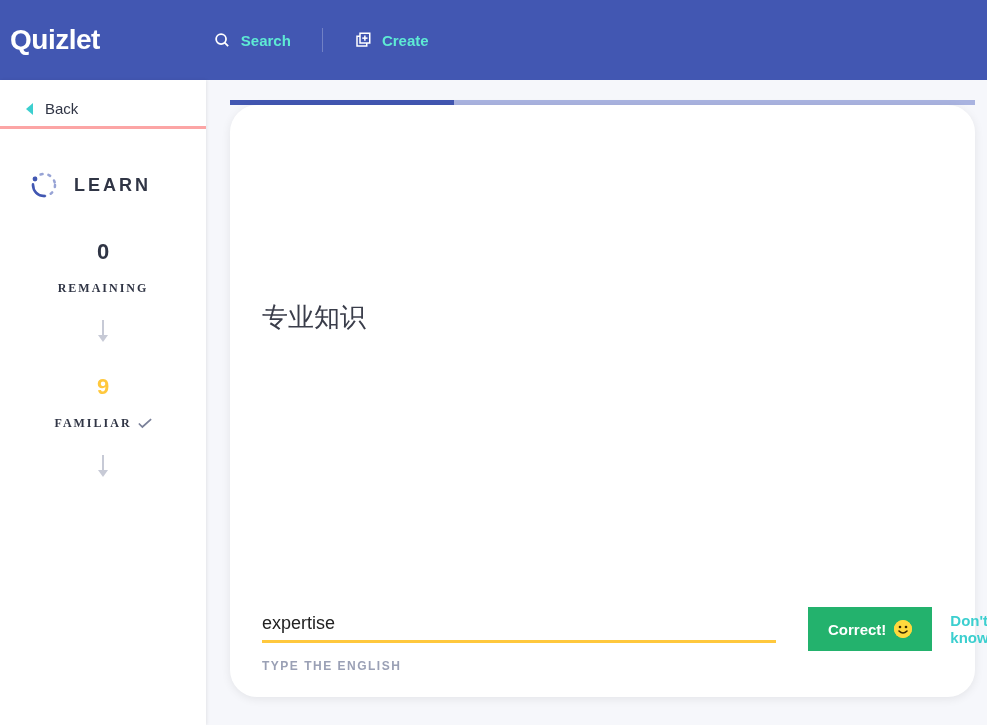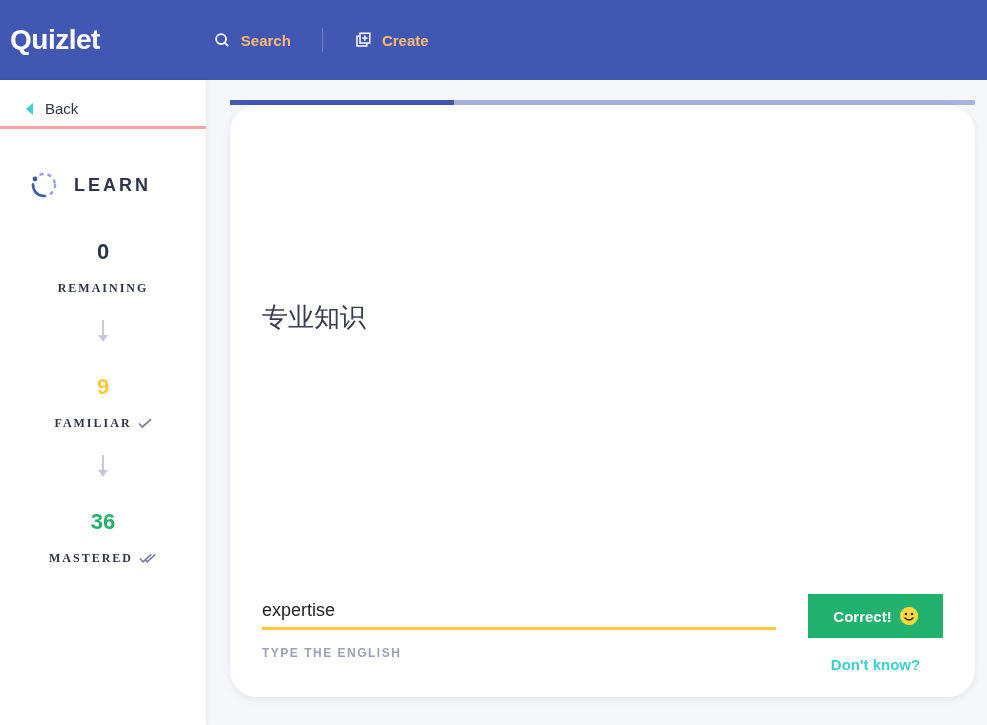--- a/index.html
+++ b/index.html
@@ -1,21 +1,21 @@
 <!DOCTYPE html>
 <html><head>
 <meta charset="utf-8">
 <style>
 * { margin: 0; padding: 0; box-sizing: border-box; }
 body { font-family: -apple-system, BlinkMacSystemFont, 'Segoe UI', Arial, sans-serif; background: #f6f7fb; width: 987px; height: 725px; overflow: hidden; }
 
 .topnav { background: #4257b2; height: 80px; display: flex; align-items: center; padding: 0 10px; gap: 8px; }
 .logo { color: #fff; font-size: 28px; font-weight: 700; letter-spacing: -0.5px; margin-left: 0; }
 .nav-items { display: flex; align-items: center; margin-left: 90px; gap: 0; }
-.nav-item { display: flex; align-items: center; color: #fdba74; font-size: 15px; font-weight: 600; cursor: pointer; padding: 8px 16px; }
+.nav-item { display: flex; align-items: center; color: #5eead4; font-size: 15px; font-weight: 600; cursor: pointer; padding: 8px 16px; }
 .nav-item svg, .nav-item .icon-box { margin-right: 10px; }
 .nav-divider { width: 1px; height: 24px; background: rgba(255,255,255,0.25); margin: 0 15px; }
 
 .container { display: flex; height: calc(100% - 80px); }
 
 .sidebar { width: 206px; background: #fff; box-shadow: 1px 0 3px rgba(0,0,0,0.08); display: flex; flex-direction: column; }
 .back-row { display: flex; align-items: center; padding: 20px 22px 9px 26px; border-bottom: 3px solid #fca5a5; cursor: pointer; }
 .back-tri { width: 0; height: 0; border-top: 6px solid transparent; border-bottom: 6px solid transparent; border-right: 7px solid #3ccfcf; margin-right: 12px; }
 .back-label { color: #303545; font-size: 15px; }
 
@@ -35,21 +35,21 @@
 .card-wrap { position: relative; }
 .progress-track { height: 5px; background: #a9b3e0; width: 100%; border-radius: 0; }
 .progress-fill { height: 5px; background: #4257b2; width: 30%; }
 .card { background: #fff; min-height: 592px; box-shadow: 0 2px 10px rgba(0,0,0,0.08); padding: 0 32px; position: relative; border-radius: 27px; }
 
 .prompt-text { font-size: 26px; color: #3a3d4a; font-family: 'Kaiti', 'STKaiti', serif; padding-top: 195px; }
 .answer-area { position: absolute; bottom: 24px; left: 32px; right: 32px; display: flex; align-items: flex-start; gap: 32px; }
 .input-col { flex: 1; }
 .answer-input { width: 100%; border: none; border-bottom: 3px solid #ffc83d; font-size: 18px; color: #222; padding: 6px 0; outline: none; background: transparent; font-family: inherit; }
 .input-hint { font-size: 12px; font-weight: 700; letter-spacing: 1.5px; color: #9aa0b5; margin-top: 16px; }
-.action-col { display: flex; flex-direction: column; align-items: center; gap: 18px; padding-top: 0; width: 135px; }
+.action-col { display: flex; align-items: center; gap: 18px; padding-top: 0; width: 135px; }
 .correct-btn { background: #23b26d; color: #fff; border: none; padding: 13px 20px; font-size: 15px; font-weight: 700; cursor: pointer; display: flex; align-items: center; gap: 8px; width: 100%; justify-content: center; }
 .emoji-circle { width: 18px; height: 18px; border-radius: 50%; background: #ffd93d; display: inline-flex; align-items: center; justify-content:center; font-size:11px; }
 .dont-know { color: #3ccfcf; font-size: 15px; font-weight: 700; cursor: pointer; }
 
 .check-svg { display:inline-block; }
 </style>
 </head>
 <body>
 
 <div class="topnav">
@@ -105,30 +105,20 @@
       <div class="stat-label">
         <span>FAMILIAR</span>
         <svg class="check-svg" width="14" height="11" viewBox="0 0 16 12" fill="none" stroke="#7a8099" stroke-width="2">
             <polyline points="1,6 5,10 15,1"></polyline>
           </svg>
       </div>
     </div>
 
     <div class="arrow-down"></div>
 
-    <div class="stat-block">
-      <div class="stat-num mastered">36</div>
-      <div class="stat-label">
-        <span>MASTERED</span>
-        <svg class="check-svg" width="18" height="11" viewBox="0 0 22 12" fill="none" stroke="#7a8099" stroke-width="2">
-            <polyline points="1,6 5,10 15,1"></polyline>
-            <polyline points="8,8 10,10 20,1"></polyline>
-          </svg>
-      </div>
-    </div>
   </div>
 
   <div class="main">
     <div class="card-wrap">
       <div class="progress-track">
         <div class="progress-fill"></div>
       </div>
       <div class="card">
         <div class="prompt-text">专业知识</div>
         <div class="answer-area">

